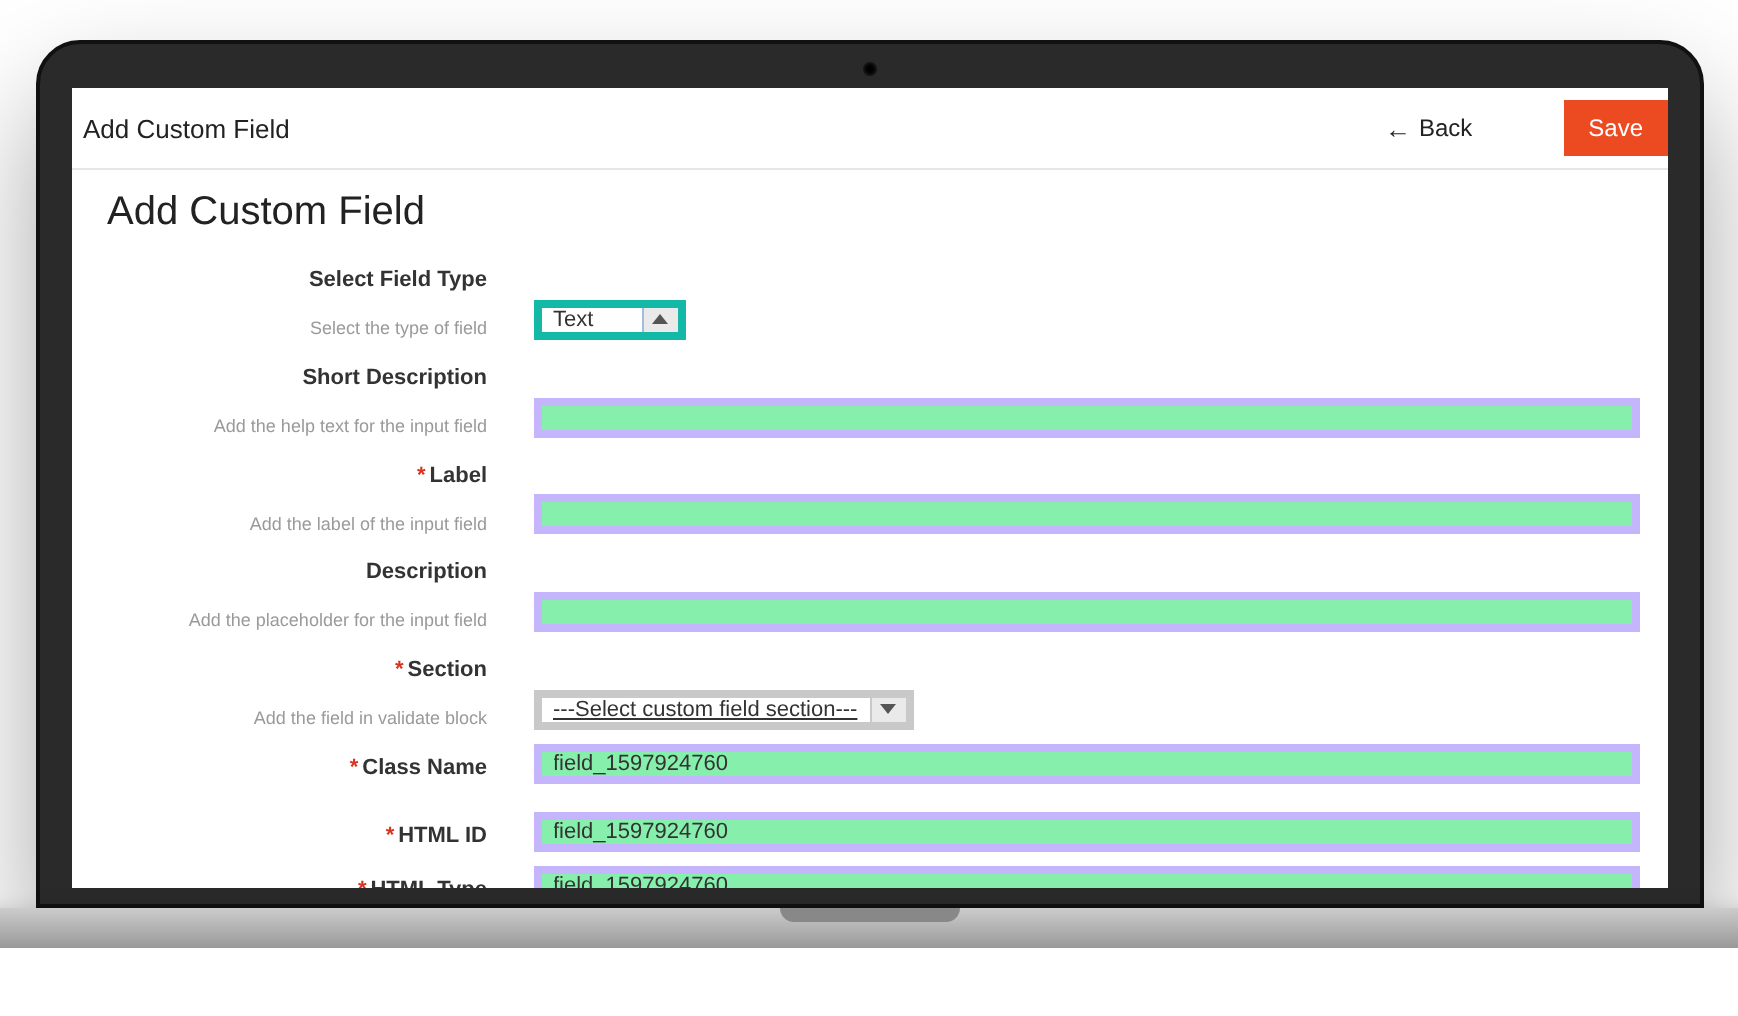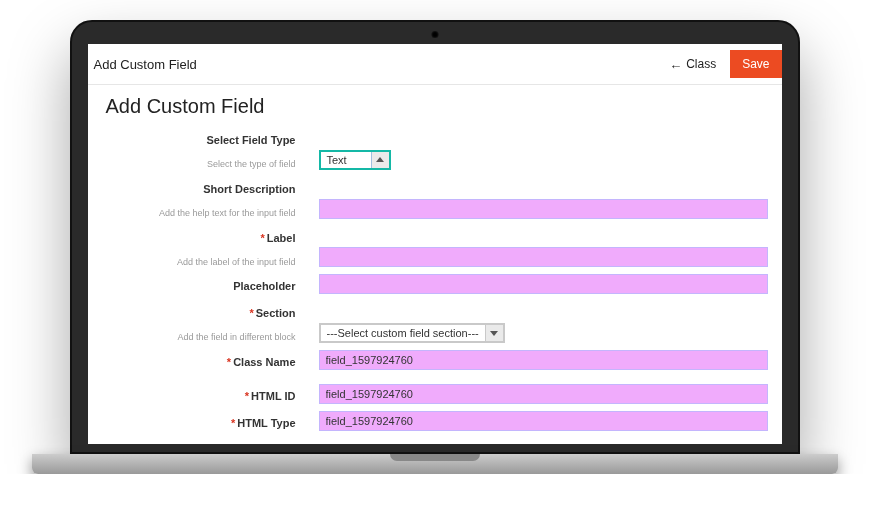--- a/index.html
+++ b/index.html
@@ -5,21 +5,21 @@
   * { box-sizing: border-box; margin: 0; padding: 0; }
   body {
     font-family: -apple-system, "Segoe UI", Helvetica, Arial, sans-serif;
     background: #fff;
     display: flex;
     justify-content: center;
     align-items: flex-start;
     padding-top: 20px;
   }
   .laptop {
-    width: 730px;
+    width: 834px;
     position: relative;
   }
   .laptop-bezel {
     background: #2a2a2a;
     border: 2px solid #111;
     border-radius: 22px 22px 0 0;
     padding: 22px 16px 8px 16px;
     position: relative;
     box-shadow: 0 30px 60px rgba(0,0,0,0.35);
   }
@@ -73,21 +73,21 @@
   .back-btn {
     display:flex; align-items:center; gap:4px;
     background:none; border:none;
     font-size:12px; color:#222; cursor:pointer;
     padding:4px 6px;
   }
   .back-btn .arrow { font-size:13px; line-height:1; }
   .save-btn {
     background:#ec4b22; color:#fff;
     border:none; padding:7px 12px;
-    font-size:12px; cursor:pointer;
+    font-size:12px; cursor:pointer;margin-left:32px;
   }
 
   
   .scroll {
     flex:1; overflow-y:auto;
     padding:4px 8px 10px 18px;
   }
   .scroll::-webkit-scrollbar { width:8px; }
   .scroll::-webkit-scrollbar-thumb { background:#bfbfbf; border-radius:4px; }
   .scroll::-webkit-scrollbar-track { background:#efefef; }
@@ -113,41 +113,41 @@
     display:inline-block;
   }
   .req { color:#d9331f; font-weight:700; margin-right:2px; }
   .hint {
     font-size:9px; color:#9a9a9a;
     line-height:1.2; margin-top:11px;
   }
   .ctrl-col { flex:1; padding-right:6px; }
   .txt {
     width:100%;
-    border:1px solid #c4b5fd;
+    border:4px solid #c4b5fd;
     font-size:11px; color:#333;
     padding:3px 6px;
     height:20px;
-    background:#f0abfc;
+    background:#86efac;
   }
 
   .select-wrap {
     display:inline-flex;
-    border:2px solid #14b8a6;
+    border:4px solid #14b8a6;
     height:20px;
     background:#fff;
   }
   .select-wrap.gray { border-color:#c9c9c9; }
   .select-text {
     font-size:11px; color:#333;
     padding:2px 6px;
     min-width:50px;
     display:flex; align-items:center;
   }
-  .select-wrap.gray .select-text { min-width:auto; }
+  .select-wrap.gray .select-text { min-width:auto;text-decoration:underline; }
   .select-btn {
     width:18px; background:#eaeaea;
     border-left:1px solid #c6c6c6;
     display:flex; align-items:center; justify-content:center;
     cursor:pointer;
   }
   .select-wrap .select-btn { border-left-color:#9fbfe0; }
   .select-wrap.gray .select-btn { border-left-color:#c9c9c9; }
   .tri {
     width:0;height:0;
@@ -174,21 +174,21 @@
 <div class="laptop">
   <div class="laptop-bezel">
     <div class="camera"></div>
     <div class="screen">
 
       <div class="topbar">
         <span class="topbar-title">Add Custom Field</span>
         <div class="topbar-actions">
           <button class="back-btn">
             <span class="arrow">←</span>
-            <span>Class</span>
+            <span>Back</span>
           </button>
           <button class="save-btn">Save</button>
         </div>
       </div>
 
       <div class="scroll">
         <h1 class="page-title">Add Custom Field</h1>
 
         <div class="form">
 
@@ -222,31 +222,32 @@
               <span class="lbl"><span class="req">*</span><span>Label</span></span>
               <div class="hint">Add the label of the input field</div>
             </div>
             <div class="ctrl-col">
               <input class="txt" type="text" value="" style="">
             </div>
           </div>
 
           <div class="row">
             <div class="lbl-col">
-              <span class="lbl">Placeholder</span>
+              <span class="lbl">Description</span>
+              <div class="hint">Add the placeholder for the input field</div>
             </div>
             <div class="ctrl-col">
               <input class="txt" type="text" value="" style="">
             </div>
           </div>
 
           <div class="row">
             <div class="lbl-col">
               <span class="lbl"><span class="req">*</span><span>Section</span></span>
-              <div class="hint">Add the field in different block</div>
+              <div class="hint">Add the field in validate block</div>
             </div>
             <div class="ctrl-col">
               <div class="select-wrap gray">
                 <span class="select-text">---Select custom field section---</span>
                 <span class="select-btn">
                     <span class="tri down"></span>
                   </span>
               </div>
             </div>
           </div>

